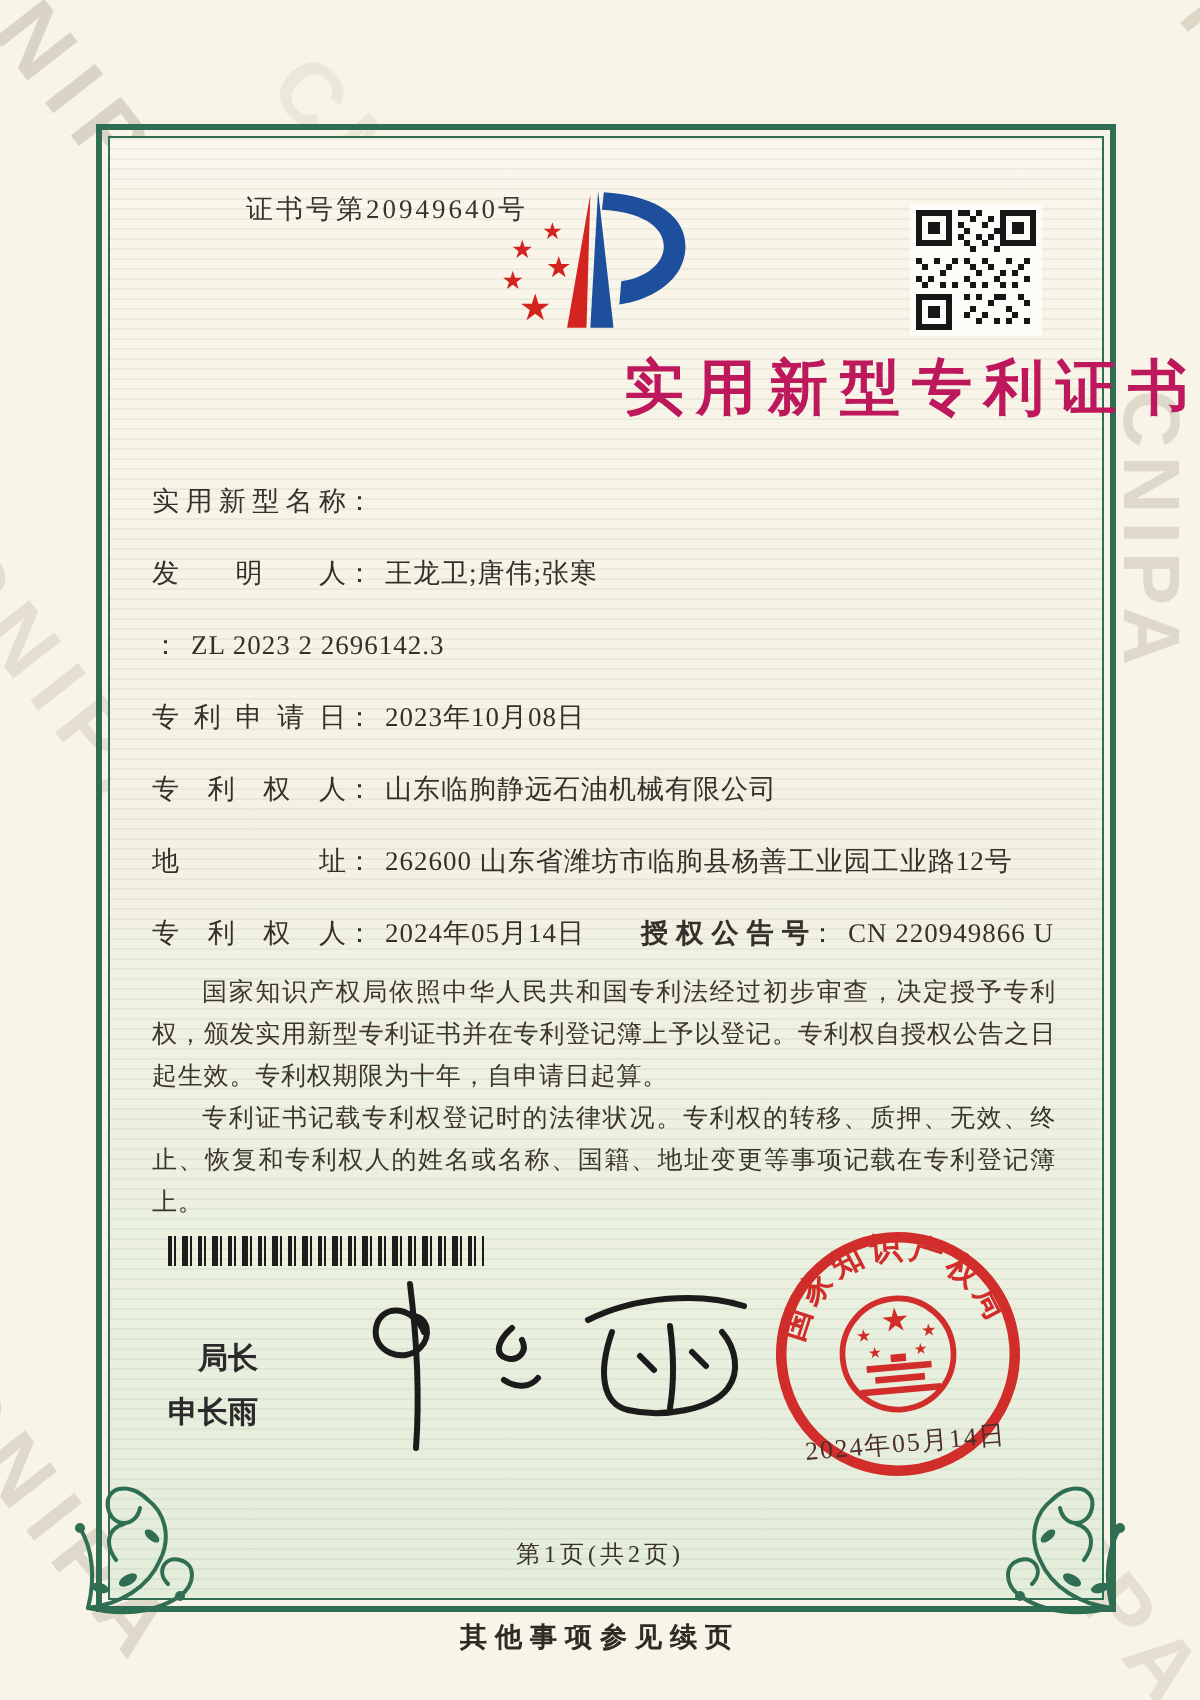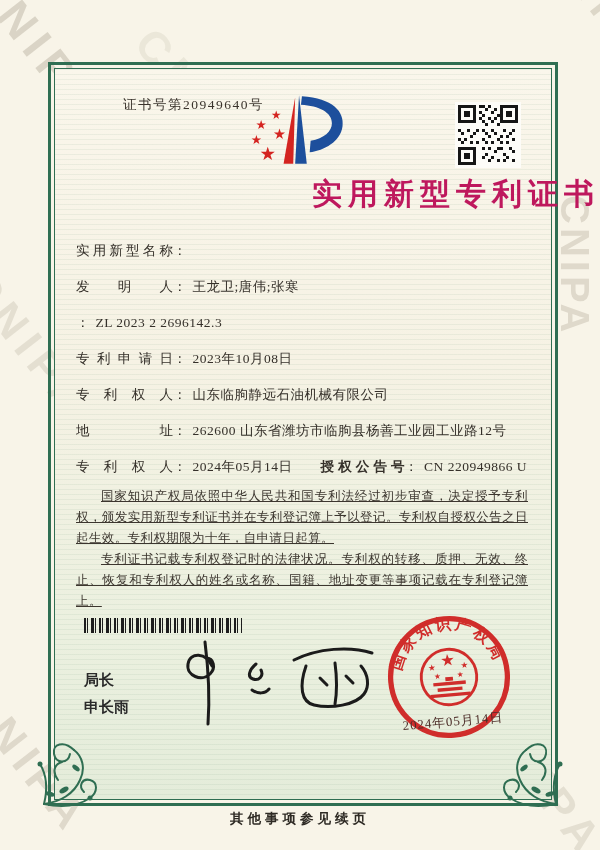--- a/index.html
+++ b/index.html
@@ -48,32 +48,32 @@
   .fields{position:absolute;left:76px;top:240px;width:440px;font-size:13.5px;color:#35302a;}
   .frow{display:flex;margin-bottom:14.5px;line-height:21.5px;white-space:nowrap;}
   .flabel{display:inline-block;width:97px;text-align:justify;text-align-last:justify;flex:none;}
   .fcolon{flex:none;margin-right:6px;}
   .fvalue{letter-spacing:0.5px;}
   .grant-pair2{margin-left:28px;display:flex;}
   .flabel-s{display:inline-block;width:84px;text-align:justify;text-align-last:justify;flex:none;font-weight:bold;}
   
   .paras{position:absolute;left:76px;top:486px;width:452px;font-size:12.5px;
     line-height:21px;text-align:justify;color:#3c362f;letter-spacing:0.4px;}
-  .paras p{margin:0;text-indent:2em;text-decoration:underline;}
+  .paras p{margin:0;text-indent:2em;}
   
   .barcode{
     position:absolute;left:84px;top:618px;width:158px;height:15px;
     background:repeating-linear-gradient(90deg,
       #1d1d1d 0 2px,transparent 2px 3px,
       #1d1d1d 3px 4px,transparent 4px 7px,
       #1d1d1d 7px 10px,transparent 10px 11px,
       #1d1d1d 11px 12px,transparent 12px 15px);
   }
   .signer{position:absolute;left:84px;top:666px;font-family:"Liberation Sans","DejaVu Sans",sans-serif;
-    font-size:15px;font-weight:bold;color:#2b2b2b;line-height:27px;}
+    font-size:15px;font-weight:bold;color:#2b2b2b;line-height:27px;text-align:right;}
   .signature{position:absolute;left:168px;top:636px;}
   
   .seal{position:absolute;left:382px;top:610px;transform:rotate(-5deg);opacity:0.93;}
   
   .page-info{position:absolute;left:0;top:769px;width:100%;text-align:center;
     font-size:12px;letter-spacing:2px;color:#3a332c;}
   .cont-note{position:absolute;left:0;top:810px;width:100%;text-align:center;
     font-size:13.5px;font-weight:bold;letter-spacing:4px;color:#2e2a24;}
 </style>
 </head>
@@ -244,15 +244,16 @@
       <text x="58" y="71" font-size="8" text-anchor="middle" font-family="'DejaVu Sans',sans-serif">★</text>
       <text x="82" y="71" font-size="8" text-anchor="middle" font-family="'DejaVu Sans',sans-serif">★</text>
       <rect x="53" y="75" width="34" height="3.5"></rect>
       <rect x="57" y="81" width="26" height="3.5"></rect>
       <rect x="49" y="87" width="42" height="3.5"></rect>
       <rect x="66" y="70" width="8" height="4"></rect>
     </g>
     <text x="70" y="121" font-size="13.5" text-anchor="middle" letter-spacing="1" fill="#42201c" font-family="'Liberation Serif','DejaVu Serif',serif">2024年05月14日</text>
   </svg>
 
+  <div class="page-info">第1页(共2页)</div>
   <div class="cont-note">其他事项参见续页</div>
 
 </div>
 
 </body></html>

